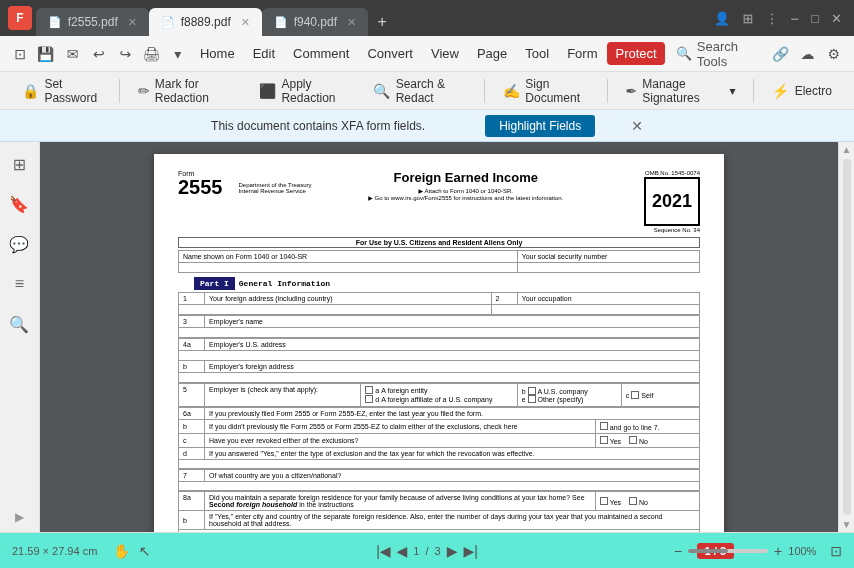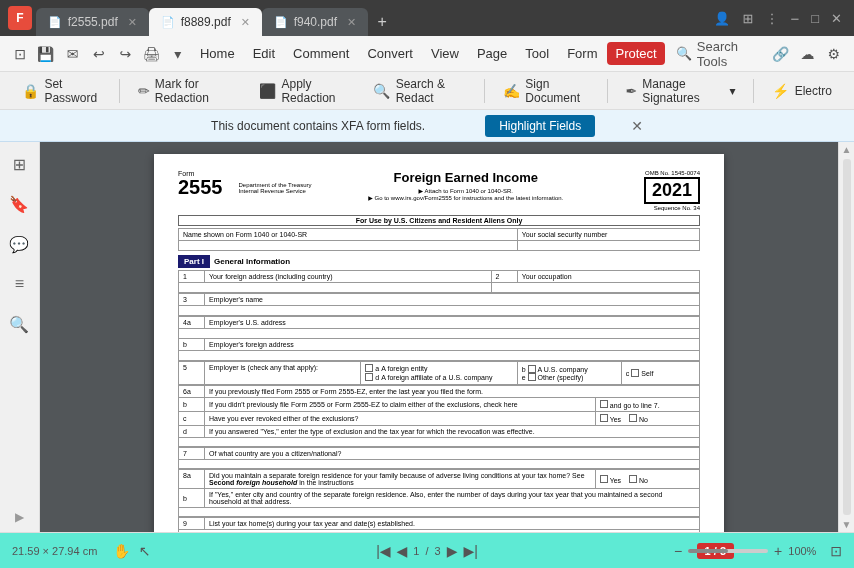--- a/index.html
+++ b/index.html
@@ -196,21 +196,21 @@
     .nav-btn { cursor: pointer; color: #555; font-size: 14px; }
     .page-indicator { background: #d32f2f; color: white; padding: 2px 8px; border-radius: 3px; font-size: 11px; font-weight: bold; position: absolute; right: 120px; }
     .zoom-controls { display: flex; align-items: center; gap: 6px; position: absolute; right: 12px; }
     .zoom-slider { width: 80px; height: 4px; background: #ccc; border-radius: 2px; }
     .form-header { display: flex; justify-content: space-between; align-items: flex-start; margin-bottom: 4px; }
     table.form-table { width: 100%; border-collapse: collapse; font-size: 7px; }
     table.form-table td { border: 0.5px solid #999; padding: 2px 4px; }
     .section-header { background: #1a1a6e; color: white; padding: 2px 6px; font-size: 8px; font-weight: bold; display: inline-block; margin-right: 4px; }
     .checkbox-cell { display: inline-flex; align-items: center; gap: 2px; }
     .cb { width: 8px; height: 8px; border: 0.5px solid #666; display: inline-block; }
-    .part-header { display: flex; align-items: center; margin: 4px 0 2px 0; }
+    .part-header { display: flex; align-items: center; margin: 4px 0 2px 16px; font-family: Liberation Mono, monospace; }
   </style>
 </head>
 <body>
 
 <div class="title-bar">
   <div class="app-icon">F</div>
   <div class="tabs">
     <div class="tab">
       <span class="tab-icon">📄</span>
       <span>f2555.pdf</span>
@@ -333,21 +333,21 @@
             <div>Internal Revenue Service</div>
           </div>
         </div>
         <div style="flex:1;text-align:center;padding:0 8px;">
           <div style="font-size:13px;font-weight:bold;">Foreign Earned Income</div>
           <div style="font-size:6px;margin-top:2px;">▶ Attach to Form 1040 or 1040-SR.</div>
           <div style="font-size:6px;">▶ Go to www.irs.gov/Form2555 for instructions and the latest information.</div>
         </div>
         <div style="text-align:right;min-width:80px;">
           <div style="font-size:6px;">OMB No. 1545-0074</div>
-          <div style="font-size:18px;font-weight:bold;border:2px solid #000;padding:1px 6px;display:inline-block;margin:1px 0;">2021</div>
+          <div style="font-size:18px;font-weight:bold;border:2px solid #000;padding:12px 6px;display:inline-block;margin:1px 0;">2021</div>
           <div style="font-size:6px;">Sequence No. 34</div>
         </div>
       </div>
 
       <div style="text-align:center;border:0.5px solid #666;padding:1px;font-size:7px;font-weight:bold;margin:2px 0;">For Use by U.S. Citizens and Resident Aliens Only</div>
 
       <table class="form-table">
         <tbody>
             <tr>
           <td style="width:65%;">Name shown on Form 1040 or 1040-SR</td>

